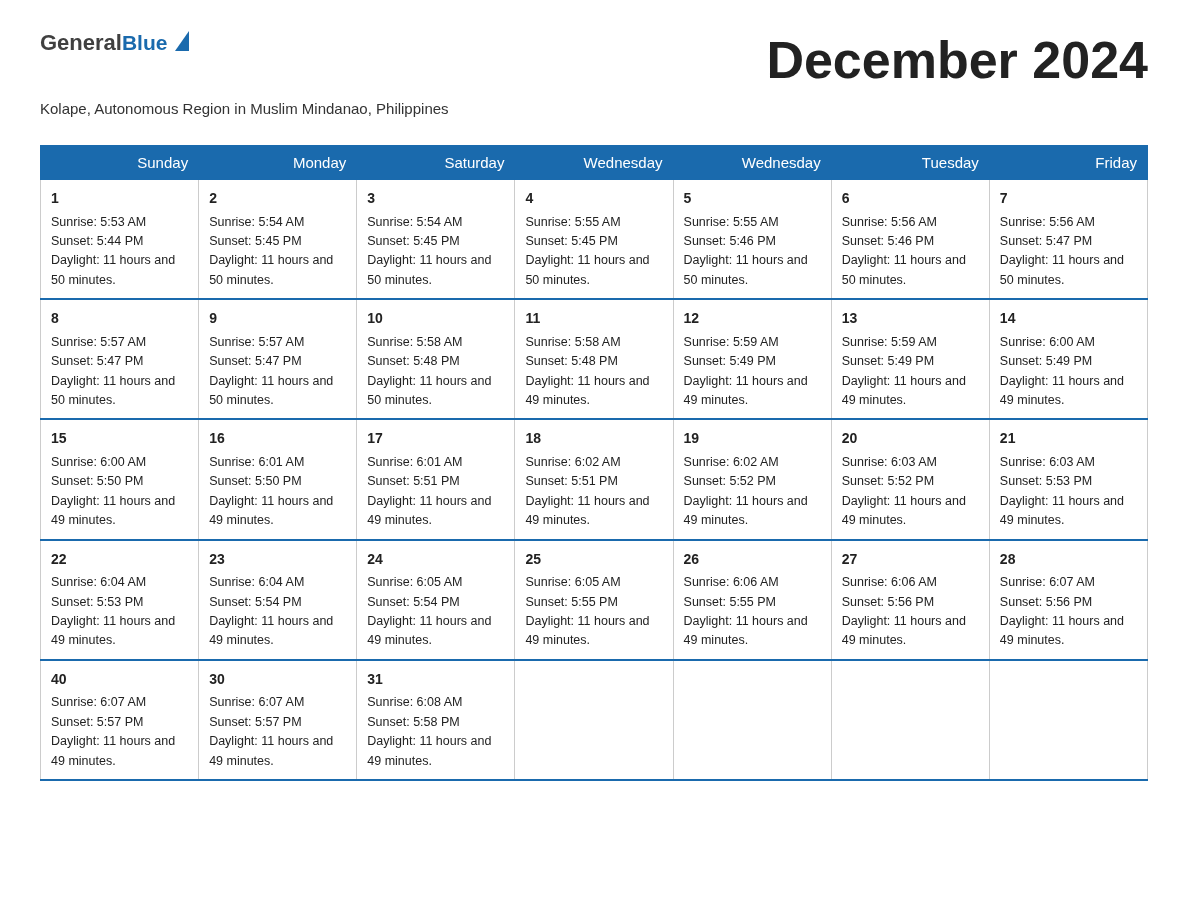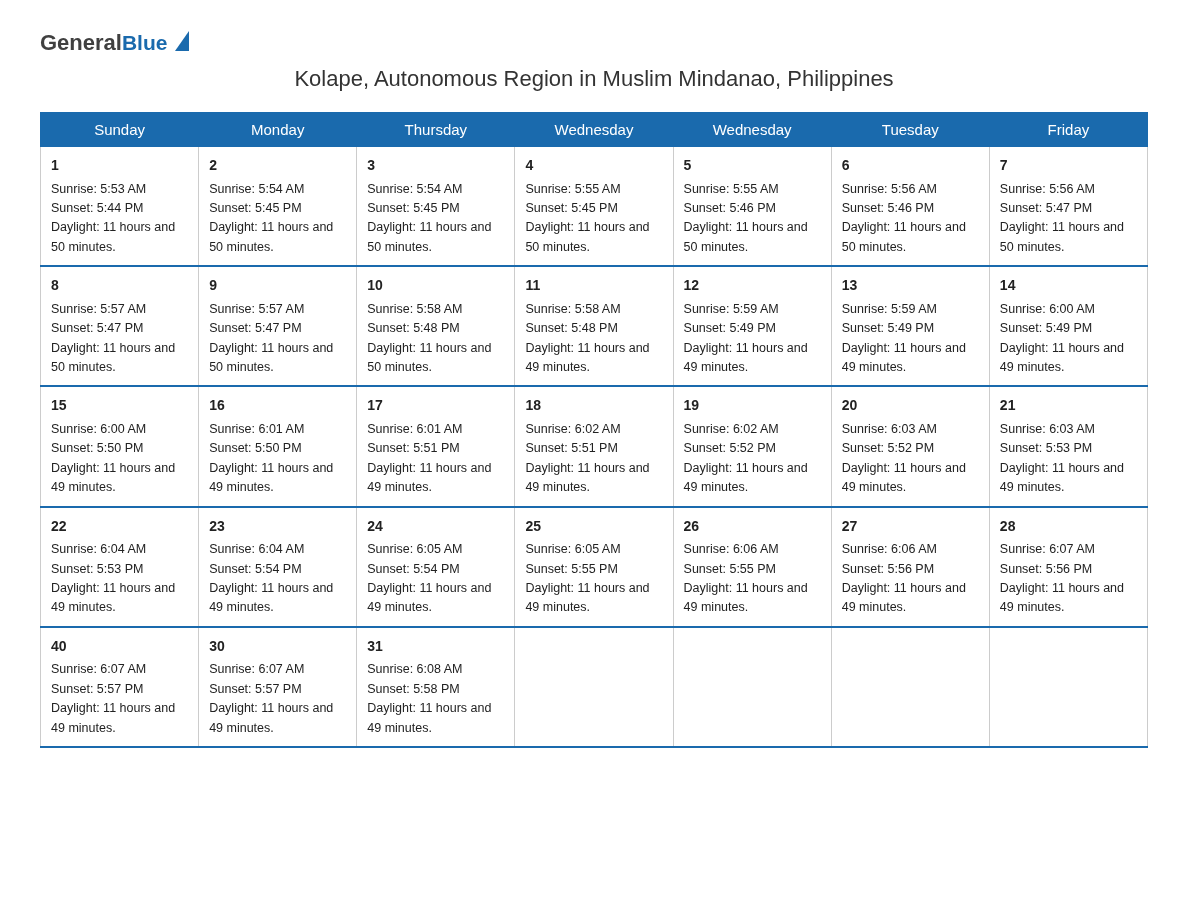--- a/index.html
+++ b/index.html
@@ -38,36 +38,35 @@
       margin-left: 2px;
       margin-top: -4px;
     }
     .month-title {
       font-size: 52px;
       font-weight: bold;
       color: #222;
       text-align: right;
     }
     .subtitle {
-      text-align: center;
-      font-size: 22px;
+      font-size: 15px;
       color: #333;
-      margin-bottom: 20px;
+      margin-bottom: 28px;
     }
     table {
       width: 100%;
       border-collapse: collapse;
       table-layout: fixed;
     }
     thead tr th {
       background-color: #1a6aad;
       color: #fff;
       font-size: 15px;
       padding: 8px 10px;
-      text-align: center;
+      text-align: right;
       font-weight: normal;
       border: 1px solid #1a6aad;
     }
     tbody tr td {
       vertical-align: top;
       padding: 8px 10px;
       border: 1px solid #ccc;
       font-size: 12.5px;
       line-height: 1.55;
       background: #fff;
@@ -91,30 +90,31 @@
 
 <div class="header-area">
   <div class="logo">
     <div>
       <span class="logo-text-general">General</span><span class="logo-text-blue">Blue</span>
     </div>
     <div style="display:flex; flex-direction:column; align-items:center; margin-left:2px;">
       <div class="logo-triangle"></div>
     </div>
   </div>
+  <div class="month-title">December 2024</div>
 </div>
 
 <div class="subtitle">Kolape, Autonomous Region in Muslim Mindanao, Philippines</div>
 
 <table>
   <thead>
     <tr>
       <th>Sunday</th>
       <th>Monday</th>
-      <th>Thursday</th>
+      <th>Saturday</th>
       <th>Wednesday</th>
       <th>Wednesday</th>
       <th>Tuesday</th>
       <th>Friday</th>
     </tr>
   </thead>
   <tbody id="calendar-body">
   <tr>
         <td><span class="day-number">1</span>Sunrise: 5:53 AM<br>Sunset: 5:44 PM<br>Daylight: 11 hours and 50 minutes.</td>
         <td><span class="day-number">2</span>Sunrise: 5:54 AM<br>Sunset: 5:45 PM<br>Daylight: 11 hours and 50 minutes.</td>

